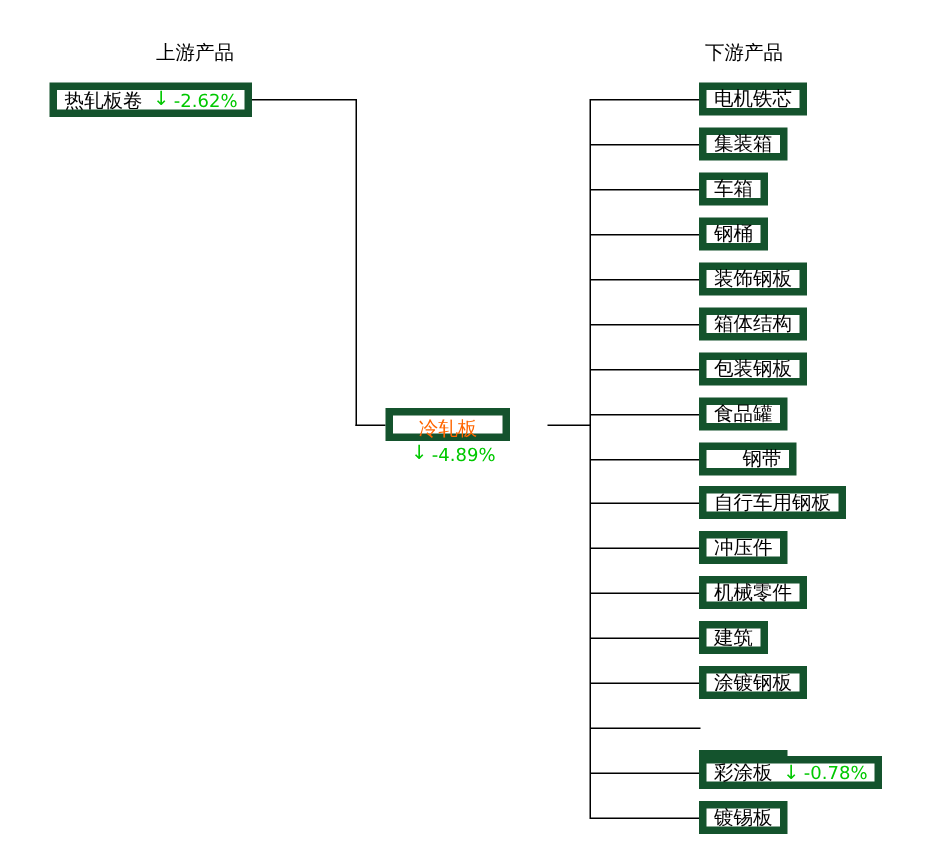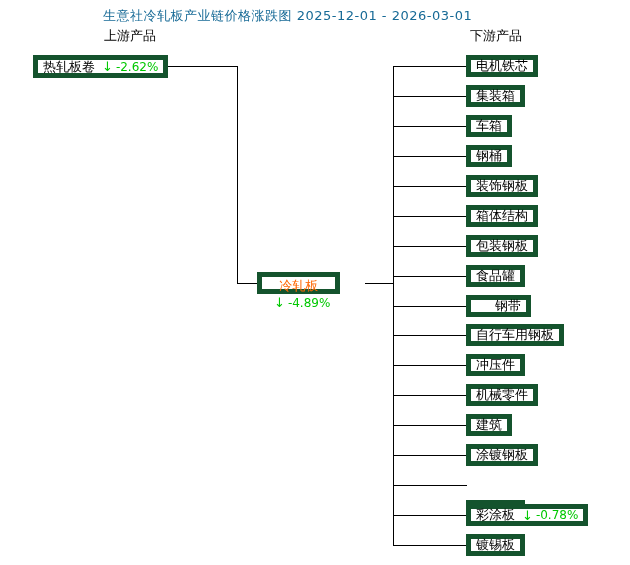--- a/index.html
+++ b/index.html
@@ -46,21 +46,20 @@
     display:inline-flex; align-items:center;
   }
   .arrow { margin-right:3px; font-size:13px; }
   .focus-label { color:var(--focus-orange); }
 </style>
 </head>
 <body>
 
 <div class="canvas" style="--title-blue: #176a96; --decline-green: #00c800; --focus-orange: #ff6600; --line-black: #000000;">
 
-  <div class="title">生意社冷轧板产业链价格涨跌图 2025-12-01 - 2026-03-01</div>
   <div class="col-header up">上游产品</div>
   <div class="col-header down">下游产品</div>
 
   <div class="line" style="left:150px; top:66px; width:88px; height:1px;"></div>
   <div class="line" style="left:237px; top:66px; width:1px; height:218px;"></div>
   <div class="line" style="left:237px; top:283px; width:24px; height:1px;"></div>
   <div class="line" style="left:365px; top:283px; width:29px; height:1px;"></div>
   <div class="line" style="left:393px; top:66px; width:1px; height:480px;"></div>
   <div id="stubs">
       <div class="line" style="left: 394px; top: 66px; width: 73px; height: 1px;"></div>

